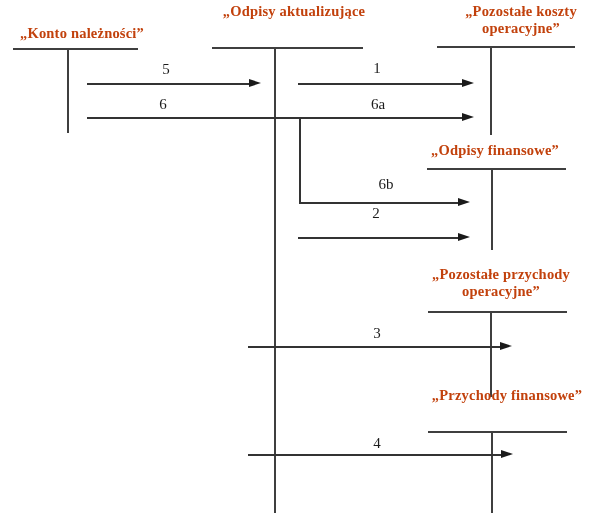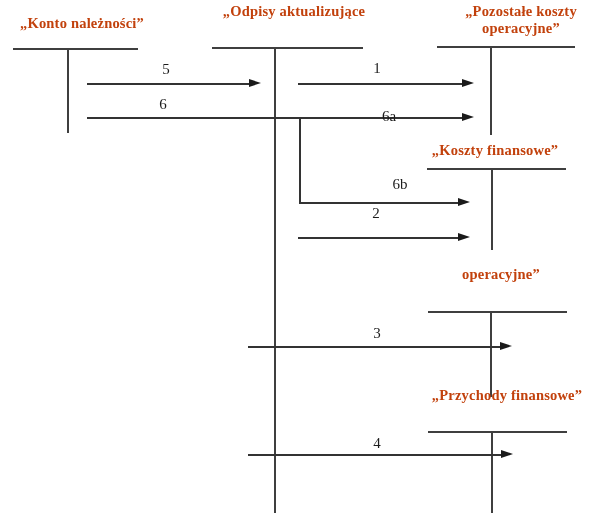--- a/index.html
+++ b/index.html
@@ -25,21 +25,21 @@
     position:absolute;width:40px;text-align:center;
     font-size:15px;color:#1c1c1c;line-height:16px;
   }
 </style>
 </head>
 <body>
 
 <div class="canvas">
 
   <div>
-    <div class="title" style="left:6px;top:15px;width:152px;">
+    <div class="title" style="left:6px;top:25px;width:152px;">
       <span>„Konto należności”</span>
     </div>
     <div class="hline" style="left:13px;top:48px;width:125px;"></div>
     <div class="vline" style="left:67px;top:48px;height:85px;"></div>
   </div>
 
   <div>
     <div class="title" style="left:208px;top:3px;width:172px;">
       <span>„Odpisy aktualizujące</span>
     </div>
@@ -51,28 +51,29 @@
     <div class="title" style="left:436px;top:3px;width:170px;">
       <span>„Pozostałe koszty</span>
       <span>operacyjne”</span>
     </div>
     <div class="hline" style="left:437px;top:46px;width:138px;"></div>
     <div class="vline" style="left:490px;top:46px;height:89px;"></div>
   </div>
 
   <div>
     <div class="title" style="left:410px;top:142px;width:170px;">
-      <span>„Koszty finansowe”</span>
+      <span>„Odpisy finansowe”</span>
     </div>
     <div class="hline" style="left:427px;top:168px;width:139px;"></div>
     <div class="vline" style="left:491px;top:168px;height:82px;"></div>
   </div>
 
   <div>
     <div class="title" style="left:416px;top:266px;width:170px;">
+      <span>„Pozostałe przychody</span>
       <span>operacyjne”</span>
     </div>
     <div class="hline" style="left:428px;top:311px;width:139px;"></div>
     <div class="vline" style="left:490px;top:311px;height:86px;"></div>
   </div>
 
   <div>
     <div class="title" style="left:421px;top:387px;width:172px;">
       <span>„Przychody finansowe”</span>
     </div>
@@ -83,34 +84,34 @@
   <div>
     <div class="aline" style="left:87px;top:83px;width:163px;"></div>
     <div class="ahead" style="left:249px;top:79.4px;"></div>
     <span class="flabel" style="left:146px;top:61px;">5</span>
   </div>
 
   <div>
     <div class="aline" style="left:87px;top:117px;width:376px;"></div>
     <div class="ahead" style="left:462px;top:113.4px;"></div>
     <span class="flabel" style="left:143px;top:96px;">6</span>
-    <span class="flabel" style="left:369px;top:96px;margin-top:12px;">6a</span>
+    <span class="flabel" style="left:358px;top:96px;">6a</span>
   </div>
 
   <div>
     <div class="aline" style="left:298px;top:83px;width:165px;"></div>
     <div class="ahead" style="left:462px;top:79.4px;"></div>
     <span class="flabel" style="left:357px;top:60px;">1</span>
   </div>
 
   <div>
     <div class="vline" style="left:299px;top:118px;height:85px;background:#333333;"></div>
     <div class="aline" style="left:299px;top:202px;width:160px;"></div>
     <div class="ahead" style="left:458px;top:198.4px;"></div>
-    <span class="flabel" style="left:380px;top:176px;">6b</span>
+    <span class="flabel" style="left:366px;top:176px;">6b</span>
   </div>
 
   <div>
     <div class="aline" style="left:298px;top:237px;width:161px;"></div>
     <div class="ahead" style="left:458px;top:233.4px;"></div>
     <span class="flabel" style="left:356px;top:205px;">2</span>
   </div>
 
   <div>
     <div class="aline" style="left:248px;top:346px;width:253px;"></div>

